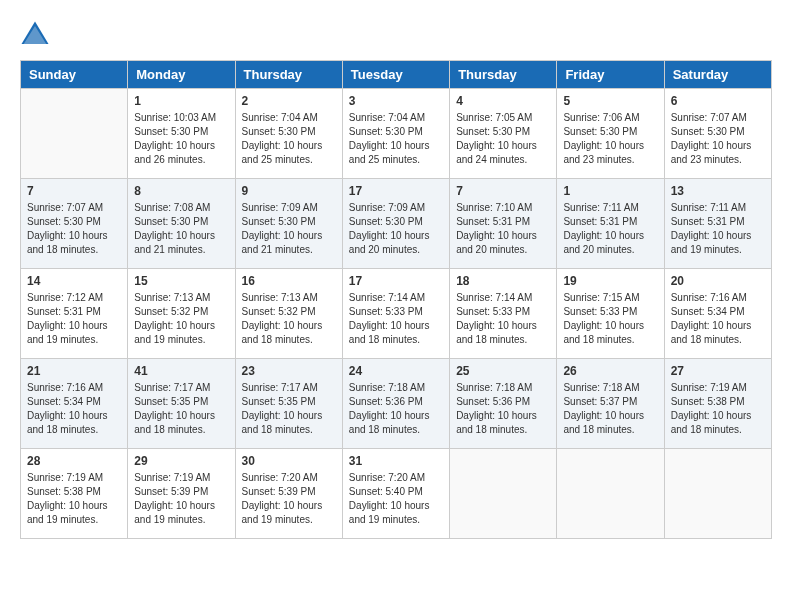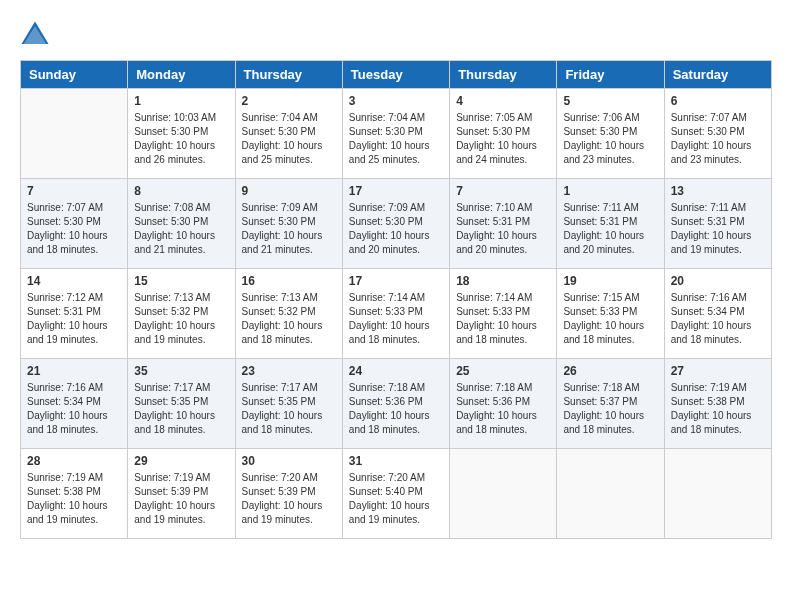--- a/index.html
+++ b/index.html
@@ -298,21 +298,21 @@
       <tr class="row-alt">
         <td>
           <span class="day-number">21</span>
           <div class="day-info">
             <span>Sunrise: 7:16 AM</span><br>
             <span>Sunset: 5:34 PM</span><br>
             <span>Daylight: 10 hours and 18 minutes.</span>
           </div>
         </td>
         <td>
-          <span class="day-number">35</span>
+          <span class="day-number">41</span>
           <div class="day-info">
             <span>Sunrise: 7:17 AM</span><br>
             <span>Sunset: 5:35 PM</span><br>
             <span>Daylight: 10 hours and 18 minutes.</span>
           </div>
         </td>
         <td>
           <span class="day-number">23</span>
           <div class="day-info">
             <span>Sunrise: 7:17 AM</span><br>

